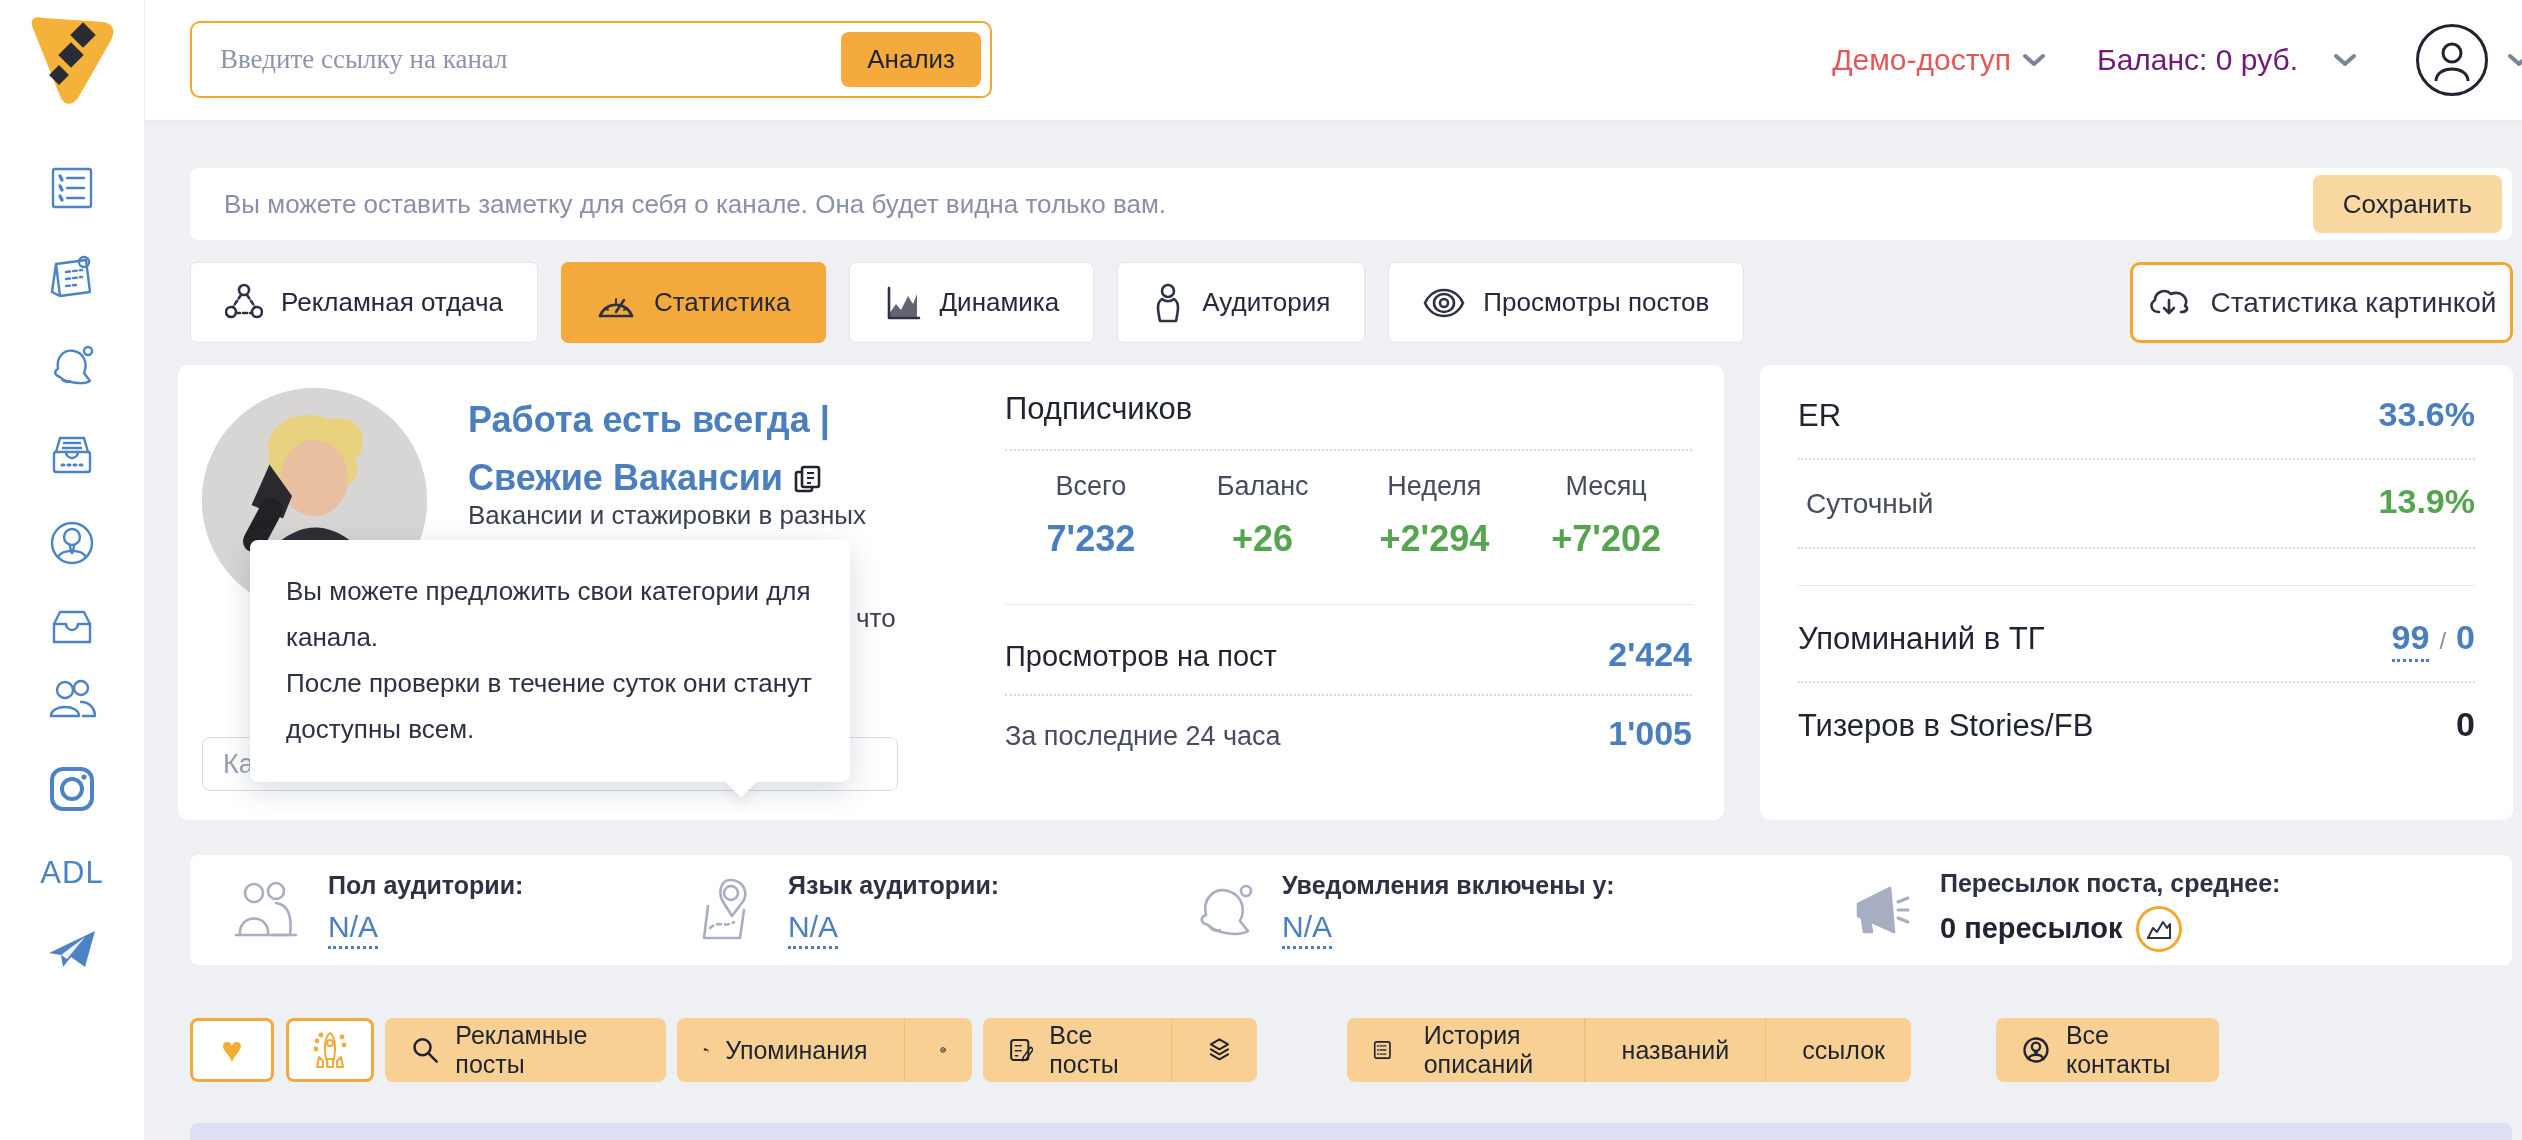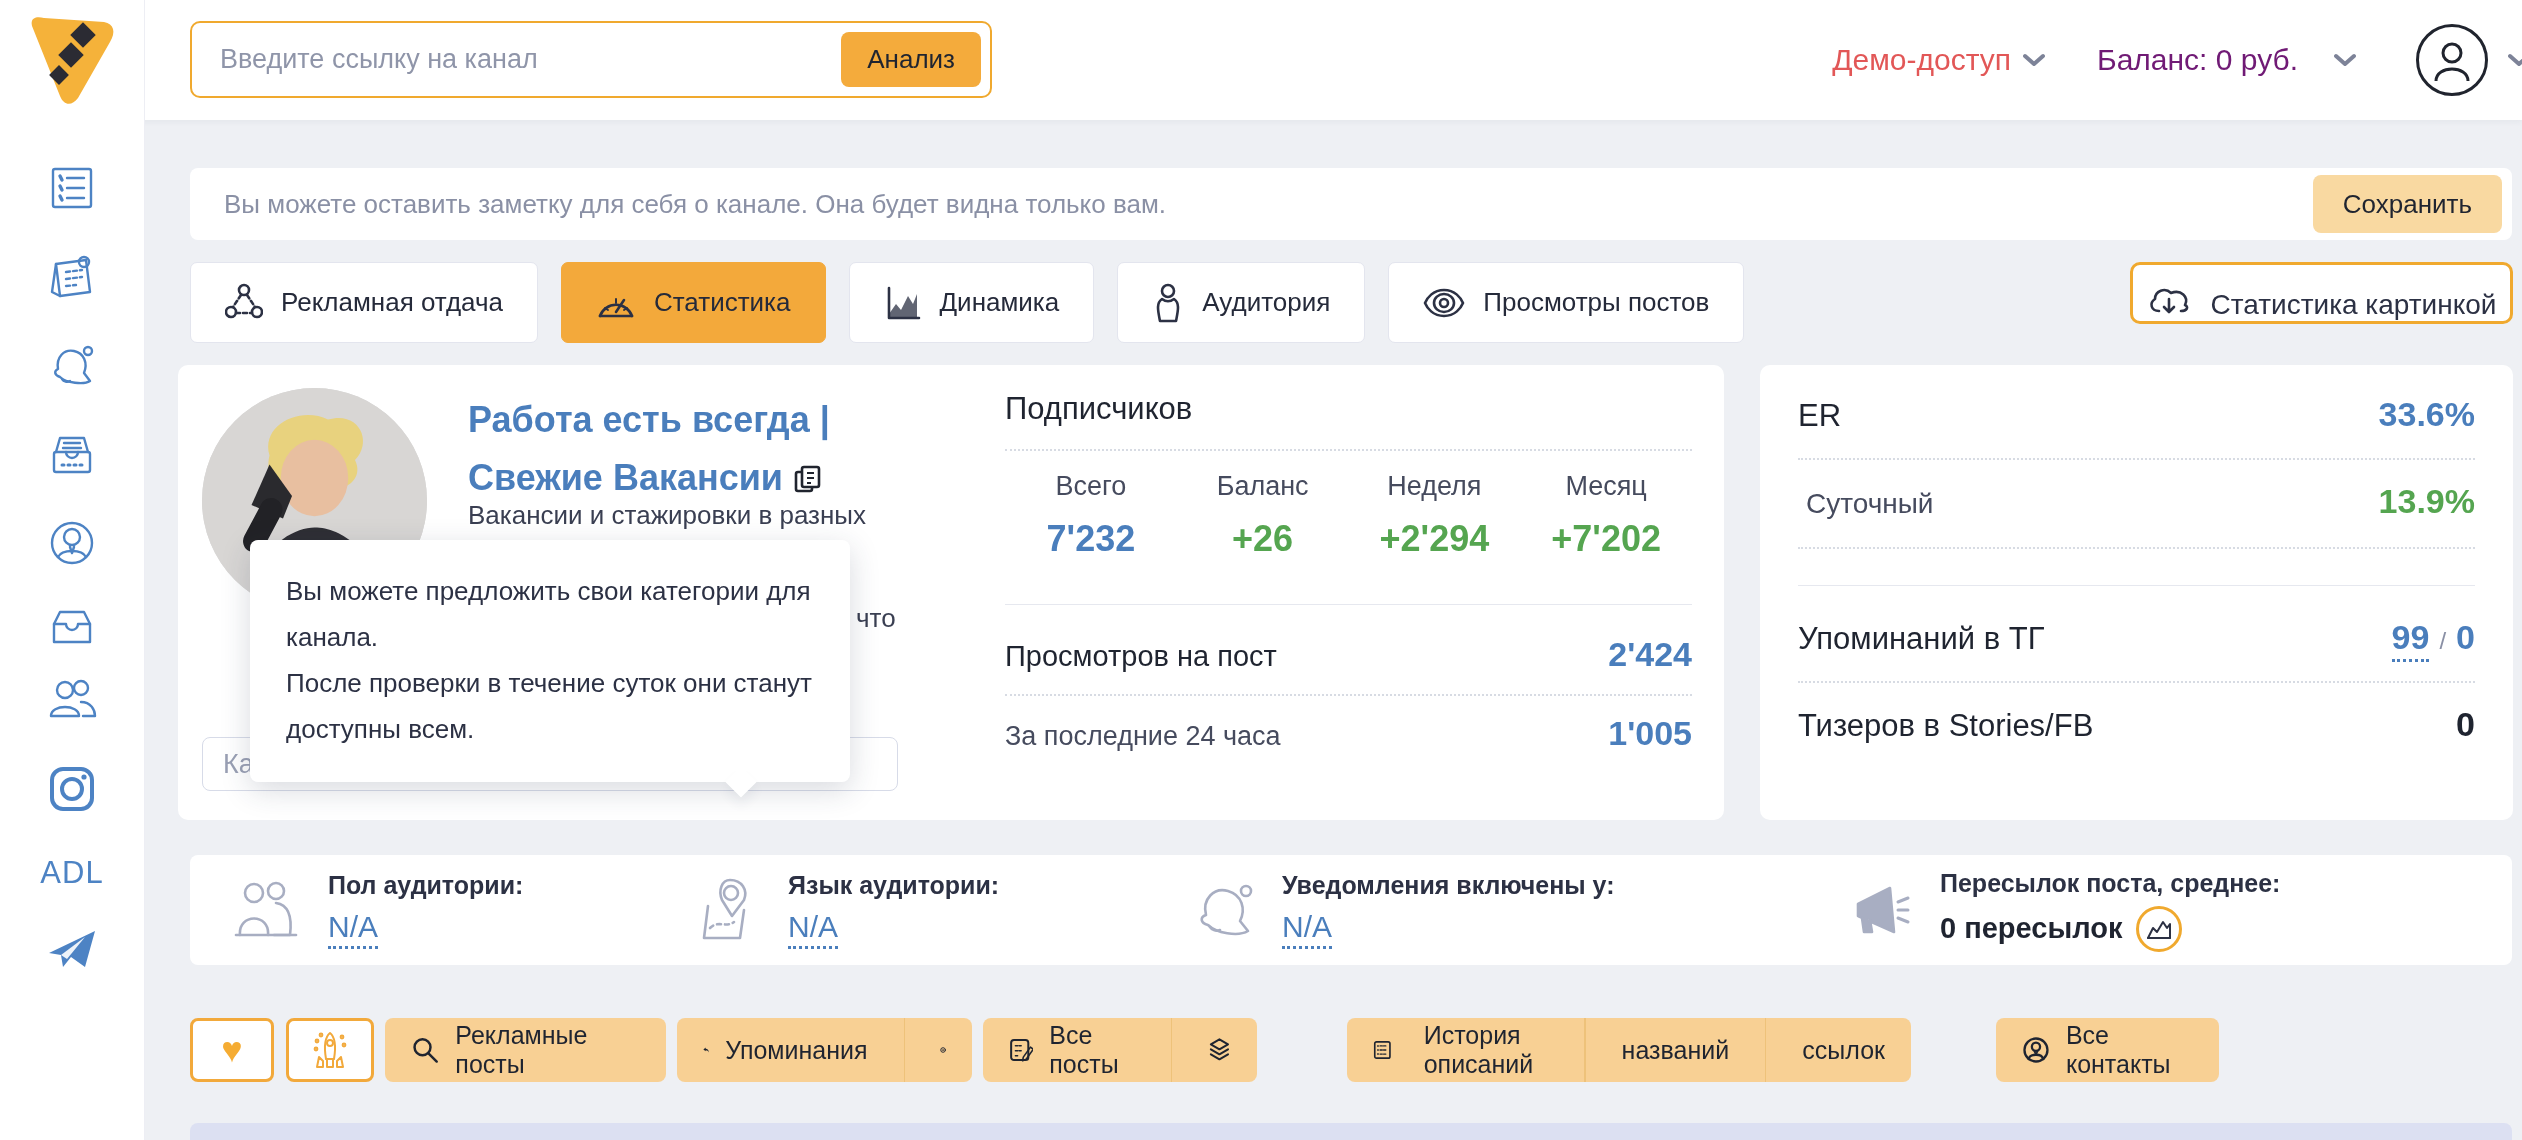--- a/index.html
+++ b/index.html
@@ -10,21 +10,21 @@
   }
   .app { position:absolute; inset:0; }
 
   
   .header { position:absolute; left:0; top:0; width:2522px; height:120px; background:#fff;
             box-shadow:0 2px 6px rgba(40,50,80,.05); z-index:5; }
   .search-box { position:absolute; left:190px; top:21px; width:802px; height:77px;
                 border:2px solid #f0a92e; border-radius:10px; background:#fff; display:flex; align-items:center; }
   .search-box input { border:none; outline:none; flex:1; height:100%; padding:0 28px;
                       font-size:27px; color:#3a3f52; background:transparent;
-                      font-family:Liberation Sans, sans-serif; }
+                      font-family:Liberation Serif, serif; }
   .search-box input::placeholder { color:#8f95a9; }
   .analyze-btn { position:absolute; right:9px; top:9px; height:55px; padding:0 26px;
                  background:#f4ab3c; border:none; border-radius:8px; font-size:26px; color:#1f2430;
                  cursor:pointer; font-family:inherit; }
   .header-right { position:absolute; right:0; top:0; height:120px; display:flex; align-items:center; }
   .hr-item { display:flex; align-items:center; gap:12px; cursor:pointer; }
   .demo-access { color:#e25757; font-size:30px; margin-right:52px; }
   .balance { color:#701a75; font-size:30px; margin-right:60px;gap:36px; }
   .chev { width:22px; height:14px; }
   .chev polyline { fill:none; stroke:#7d8398; stroke-width:4; stroke-linecap:round; stroke-linejoin:round; }
@@ -49,22 +49,22 @@
   .note-bar input::placeholder { color:#8a90a5; }
   .save-btn { height:58px; margin-right:10px; padding:0 30px; background:#f9d9a1; border:none;
               border-radius:8px; font-size:26px; color:#1f2430; cursor:pointer; font-family:inherit; }
 
   
   .tabs { position:absolute; left:190px; top:262px; height:81px; display:flex; gap:23px; z-index:2; }
   .tab { height:81px; background:#fff; border:1px solid #e3e5ee; border-radius:7px; display:flex;
          align-items:center; gap:18px; padding:0 34px; font-size:26px; color:#252a3a; cursor:pointer; white-space:nowrap; }
   .tab.active { background:#f3a93b; border-color:#f3a93b; }
   .tab svg { stroke:#2c3144; fill:none; stroke-width:2.6; stroke-linecap:round; stroke-linejoin:round; }
-  .stats-img-btn { position:absolute; left:2130px; top:262px; width:383px; height:62px; background:#fff;
-                   border:3px solid #f0a92e; border-radius:10px; display:flex; align-items:flex-end;
+  .stats-img-btn { position:absolute; left:2130px; top:262px; width:383px; height:81px; background:#fff;
+                   border:3px solid #f0a92e; border-radius:10px; display:flex; align-items:center;
                    justify-content:center; gap:20px; font-size:28px; color:#2c3144; cursor:pointer; z-index:2; }
   .stats-img-btn svg { stroke:#2c3144; fill:none; stroke-width:2.6; stroke-linecap:round; stroke-linejoin:round; }
 
   
   .card { position:absolute; top:365px; height:455px; background:#fff; border-radius:10px; z-index:2; }
   .card1 { left:178px; width:876px; }
   .card2 { left:973px; width:751px; }
   .card3 { left:1760px; width:753px; }
 
   .channel-avatar { position:absolute; left:24px; top:23px; width:225px; height:225px; border-radius:50%;

